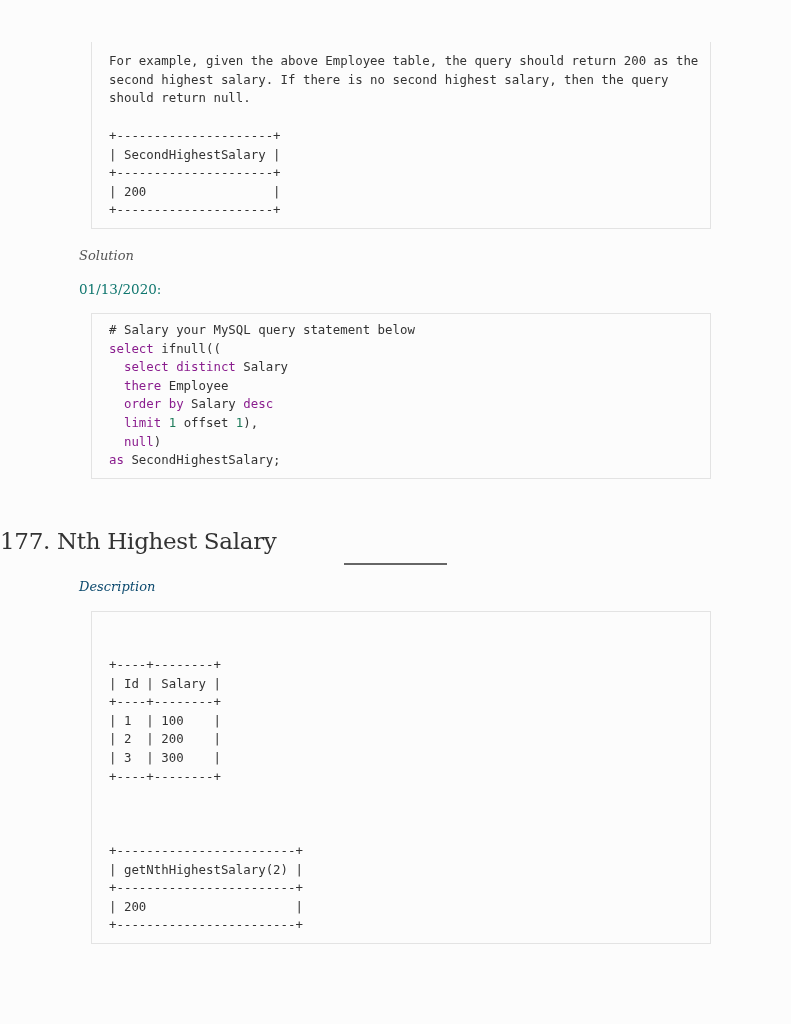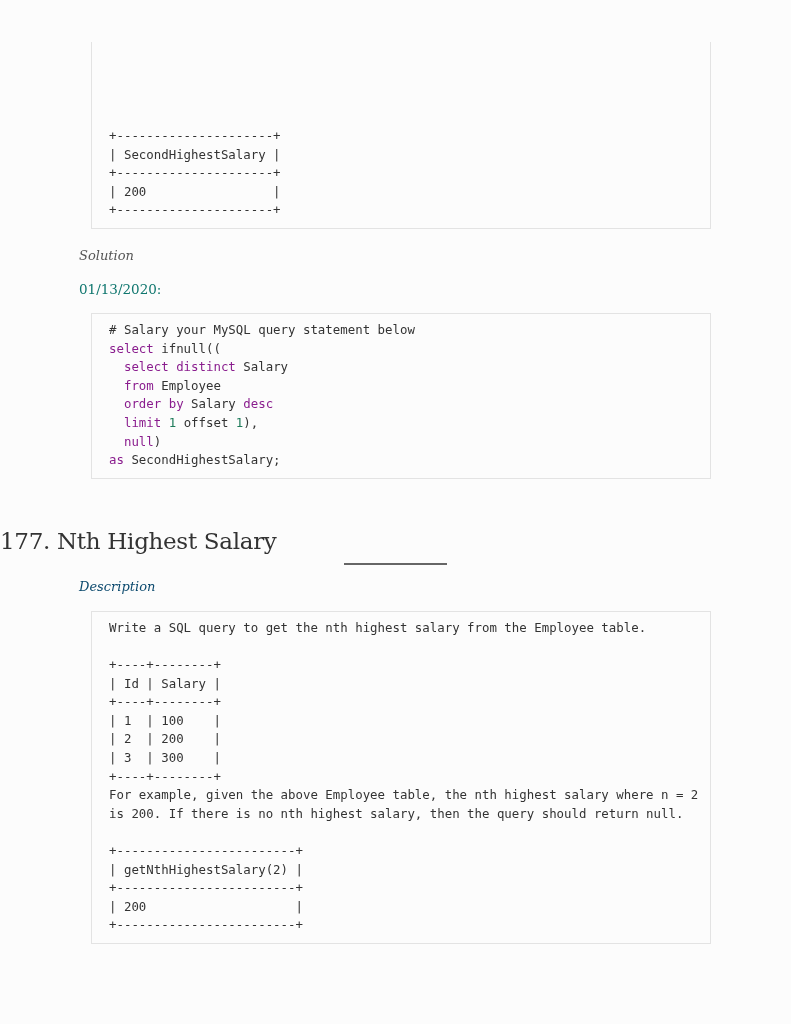--- a/index.html
+++ b/index.html
@@ -45,55 +45,55 @@
   }
   .underline {
     position: absolute; left: 344px; width: 103px; top: 563px;
     height: 2px; background: #666;
   }
 </style>
 </head>
 <body>
 
 <div class="box" style="top:42px; height:187px; border-top:none;">
+  <pre style="position:absolute; left:17px; top:10px;">For example, given the above Employee table, the query should return 200 as the
+second highest salary. If there is no second highest salary, then the query
+should return null.</pre>
   <pre style="position:absolute; left:17px; top:85px;">+---------------------+
 | SecondHighestSalary |
 +---------------------+
 | 200                 |
 +---------------------+</pre>
 </div>
 
 <div class="lbl" style="top:248px; color:#555;">Solution</div>
 <div class="plain" style="top:281px;">01/13/2020:</div>
 
 <div class="box" style="top:313px; height:166px;">
   <pre style="position:absolute; left:17px; top:7px;"><span># Salary your MySQL query statement below</span>
 <span class="kw">select</span><span> ifnull((</span>
 <span>  </span><span class="kw">select distinct</span><span> Salary</span>
-<span>  </span><span class="kw">from</span><span> Employee</span>
+<span>  </span><span class="kw">there</span><span> Employee</span>
 <span>  </span><span class="kw">order by</span><span> Salary </span><span class="kw">desc</span>
 <span>  </span><span class="kw">limit</span> <span class="num">1</span><span> offset </span><span class="num">1</span><span>),</span>
 <span>  </span><span class="kw">null</span><span>)</span>
 <span class="kw">as</span><span> SecondHighestSalary;</span></pre>
 </div>
 
 <div class="title">177. Nth Highest Salary</div>
 <div class="underline"></div>
 
 <div class="lbl" style="top:579px; color:#0c4a6e;">Description</div>
 
 <div class="box" style="top:611px; height:333px;">
-  <pre style="position:absolute; left:17px; top:7px;">Write a SQL query to get the nth highest salary from the Employee table.</pre>
   <pre style="position:absolute; left:17px; top:44px;">+----+--------+
 | Id | Salary |
 +----+--------+
 | 1  | 100    |
 | 2  | 200    |
 | 3  | 300    |
 +----+--------+</pre>
-  <pre style="position:absolute; left:17px; top:174px;">For example, given the above Employee table, the nth highest salary where n = 2
-is 200. If there is no nth highest salary, then the query should return null.</pre>
   <pre style="position:absolute; left:17px; top:230px;">+------------------------+
 | getNthHighestSalary(2) |
 +------------------------+
 | 200                    |
 +------------------------+</pre>
 </div>
 
 </body></html>

